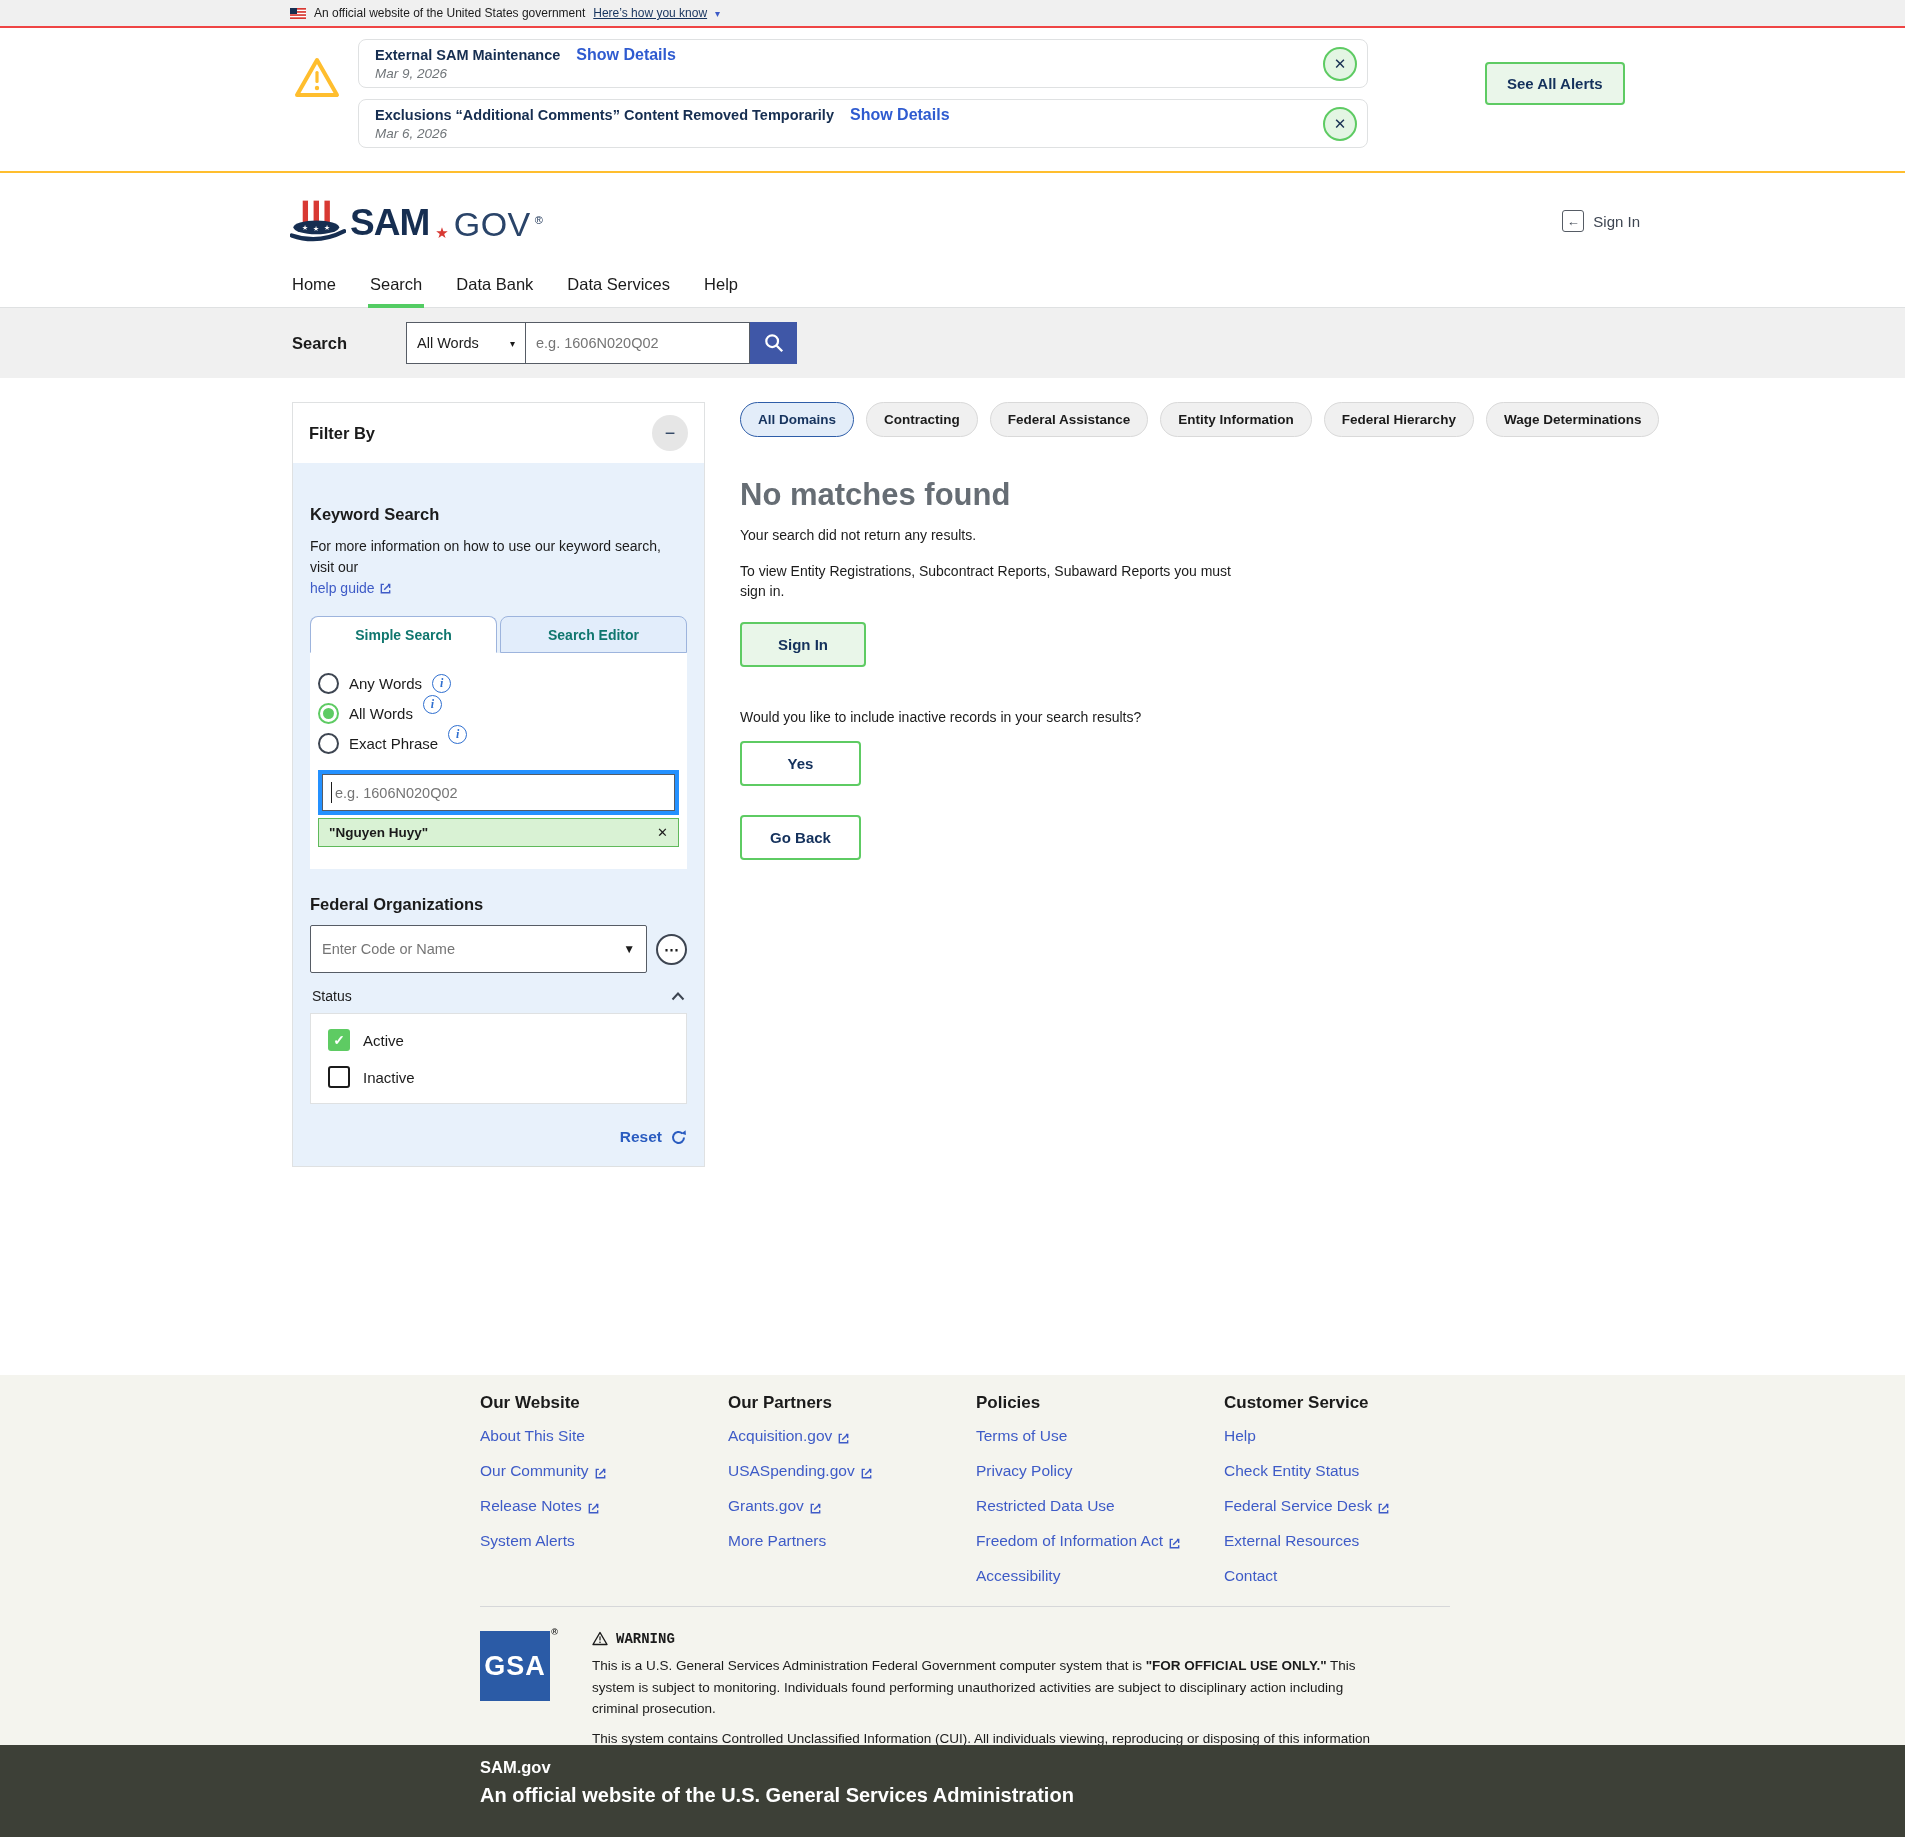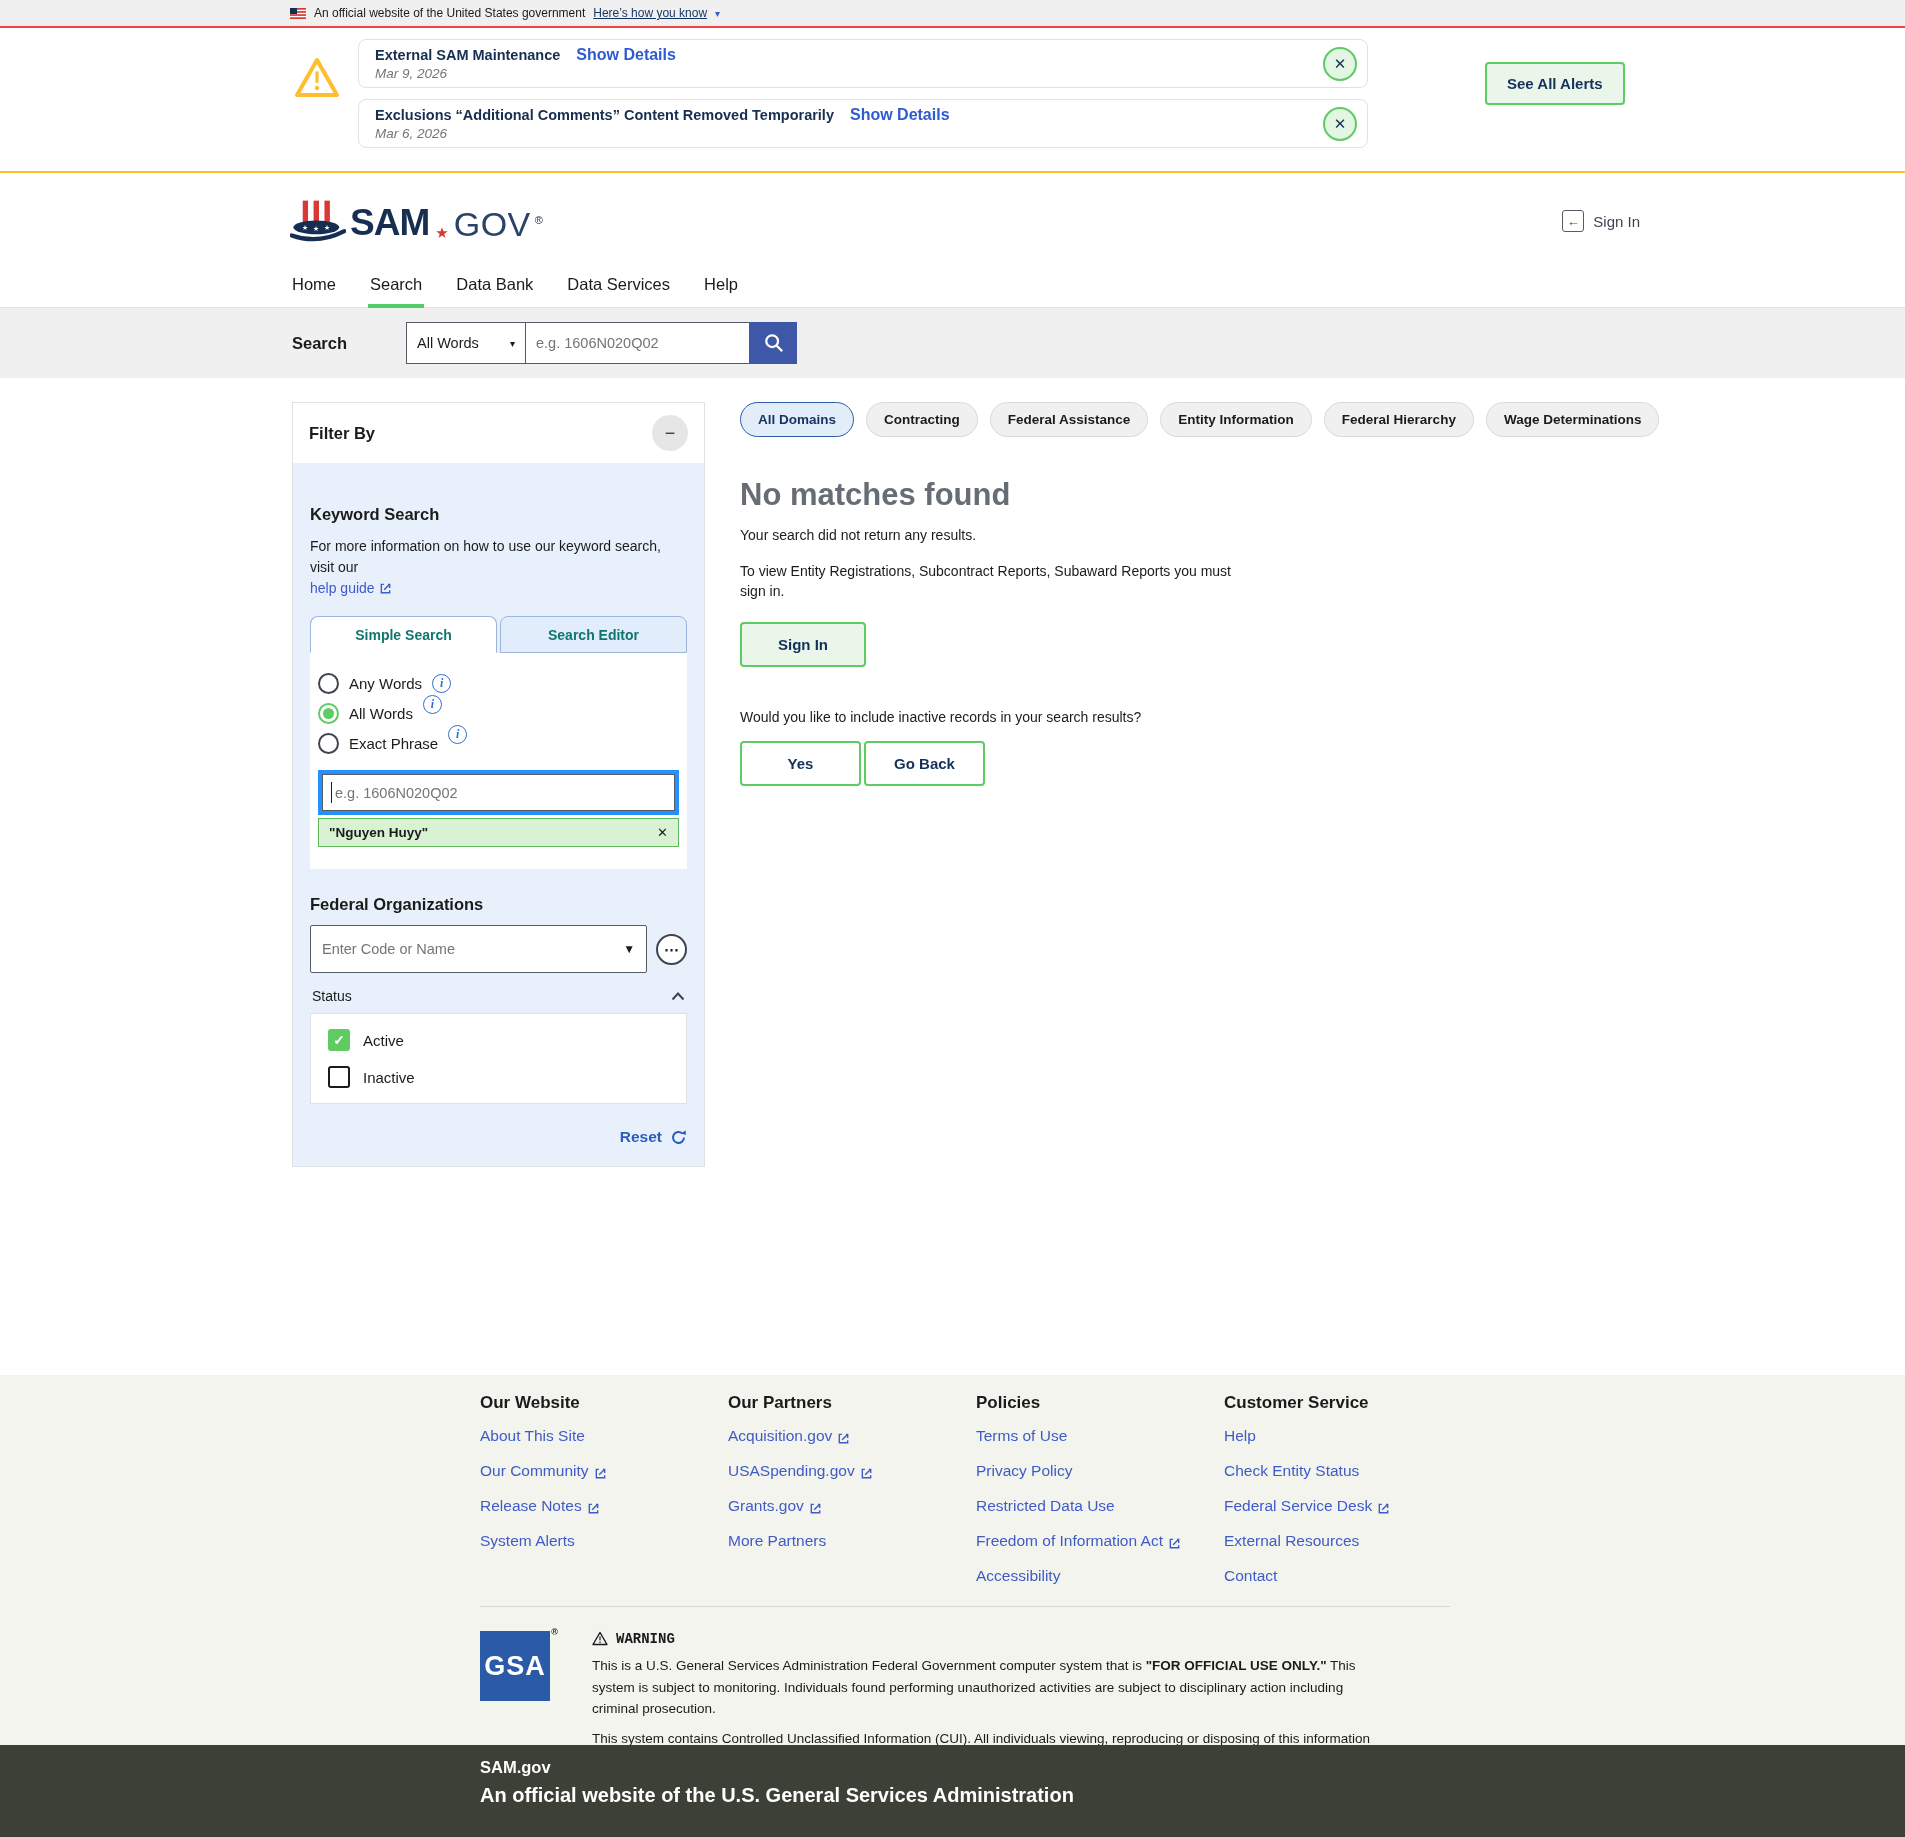--- a/index.html
+++ b/index.html
@@ -123,21 +123,21 @@
   .pills { display:flex; gap:12px; }
   .pill { padding:9px 17px; border-radius:20px; font-weight:bold; font-size:13.5px; background:#f0f0f0;
     border:1px solid #d9d9d9; color:#1b1b1b; cursor:pointer; white-space:nowrap; }
   .pill.active { background:#e3edf9; border-color:#2e5da8; color:#16335e; }
   .nomatch { margin-top:40px; font-size:31px; font-weight:bold; color:#666d74; }
   .res-line1 { margin-top:14px; font-size:14px; }
   .res-line2 { margin-top:18px; font-size:14px; max-width:505px; line-height:1.45; }
   .signin-btn { margin-top:20px; background:#e9f6e9; border:2px solid #5ecb63; border-radius:4px;
     padding:12px 36px; font-weight:bold; font-size:15px; color:#14315c; cursor:pointer; font-family:inherit; }
   .question { margin-top:42px; font-size:14px; }
-  .choice-row { margin-top:16px; display:flex; gap:3px; }
+  .choice-row { margin-top:16px; display:flex; gap:29px;flex-direction:column; }
   .choice-btn { width:121px; padding:12px 0; text-align:center; background:#fff; border:2px solid #5ecb63;
     border-radius:4px; font-weight:bold; font-size:15px; color:#14315c; cursor:pointer; font-family:inherit; }
 
   
   .footer { background:#f4f4ee; height:393px; padding-top:18px; }
   .footer-cols { display:flex; padding-left:480px; }
   .f-col { width:248px; }
   .f-head { font-weight:bold; font-size:17px; margin-bottom:14px; }
   .f-link { display:flex; align-items:flex-end; gap:5px; color:#3e5bc7; font-size:15.5px; margin-bottom:17px;
     cursor:pointer; }

